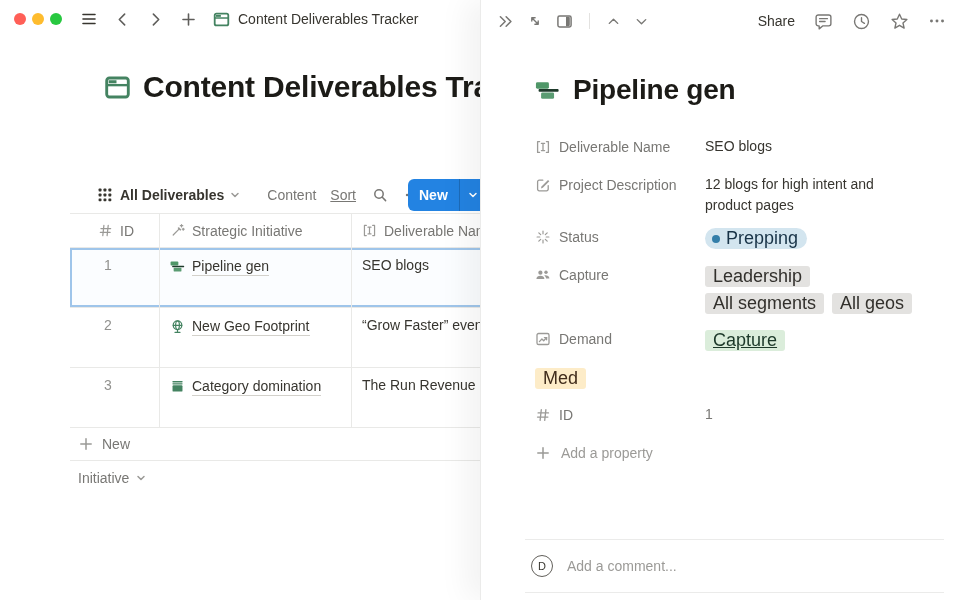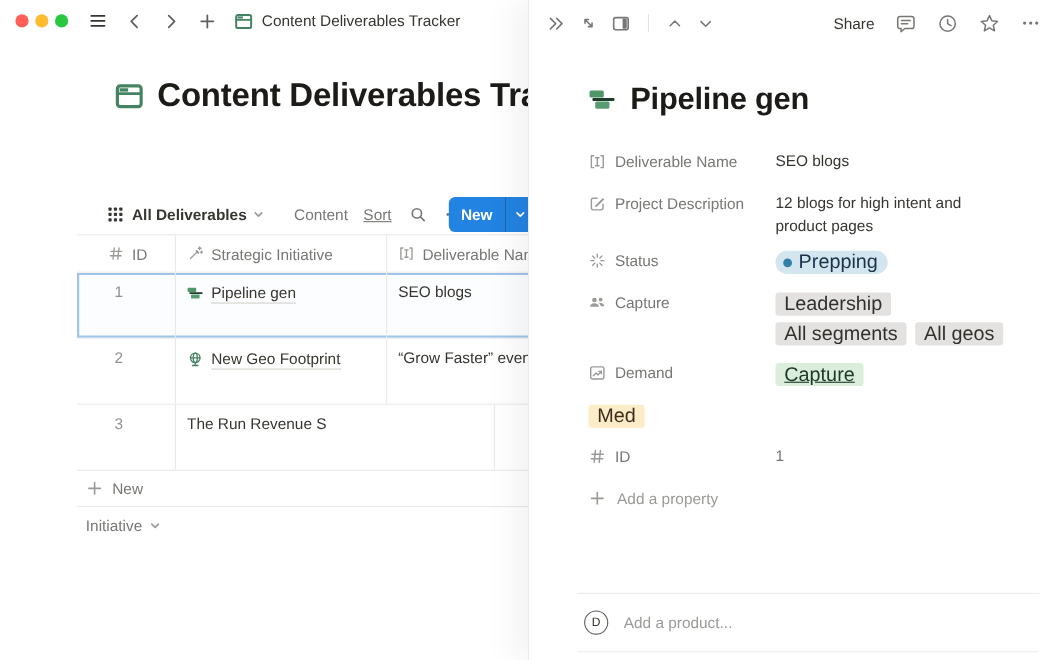--- a/index.html
+++ b/index.html
@@ -247,20 +247,29 @@
                 <ellipse cx="8" cy="6.7" rx="2" ry="4.6"></ellipse>
                 <path d="M3.4 6.7h9.2M8 11.3v2M5.3 14.2h5.4"></path>
               </svg>
             </span>
             <span class="page-link">New Geo Footprint</span>
           </div>
           <div class="td c2">“Grow Faster” even</div>
         </div>
         <div class="trow">
           <div class="td c0">3</div>
+          <div class="td c1">
+            <span class="icon">
+              <svg width="15" height="15" viewBox="0 0 16 16">
+                <path d="M3.2 2.9h9.6M3.2 5.1h9.6" stroke="#448361" stroke-width="1.4" stroke-linecap="round"></path>
+                <rect x="2.7" y="6.7" width="10.6" height="6.7" rx="1" fill="#448361"></rect>
+              </svg>
+            </span>
+            <span class="page-link">Category domination</span>
+          </div>
           <div class="td c2">The Run Revenue S</div>
         </div>
       </div>
     <div class="newrow">
       <span class="icon">
           <svg width="16" height="16" viewBox="0 0 16 16" fill="none" stroke="currentColor" stroke-width="1.5" stroke-linecap="round">
             <path d="M8 2.8v10.4M2.8 8h10.4"></path>
           </svg>
         </span>
       <span>New</span>
@@ -442,16 +451,16 @@
             <path d="M8 2.8v10.4M2.8 8h10.4"></path>
           </svg>
         </span>
         <span>Add a property</span>
       </div>
     </div>
 
   <div class="cdiv1"></div>
   <div class="comment">
     <span class="avatar">D</span>
-    <span class="comment-ph">Add a product...</span>
+    <span class="comment-ph">Add a comment...</span>
   </div>
   <div class="cdiv2"></div>
 </div>
 
 </body></html>

